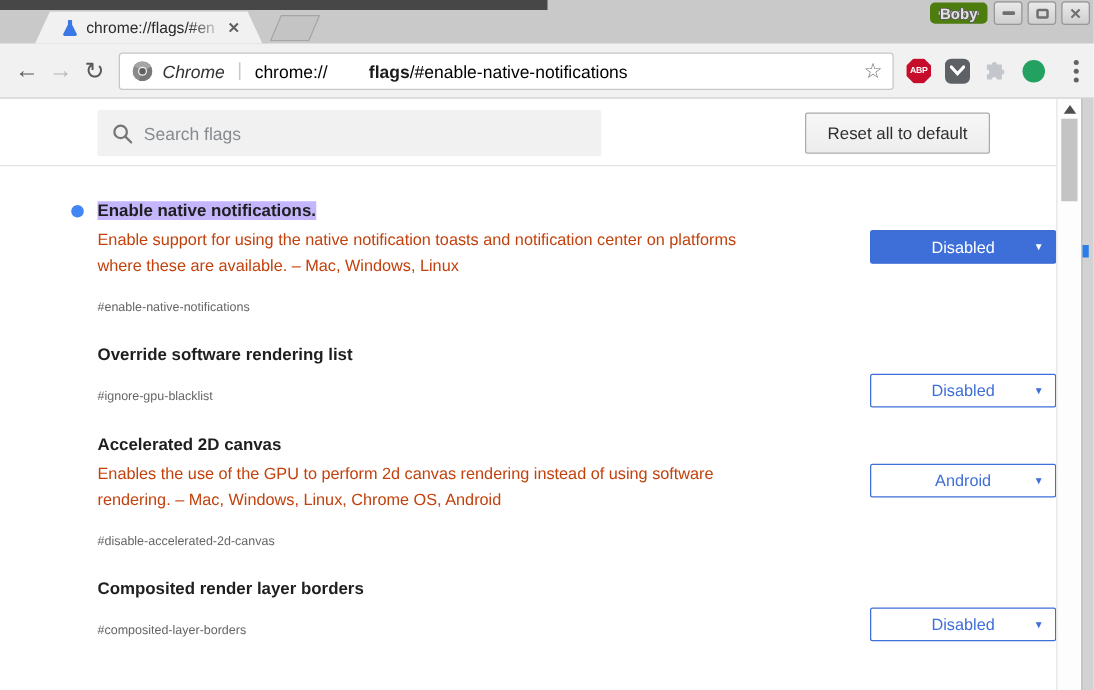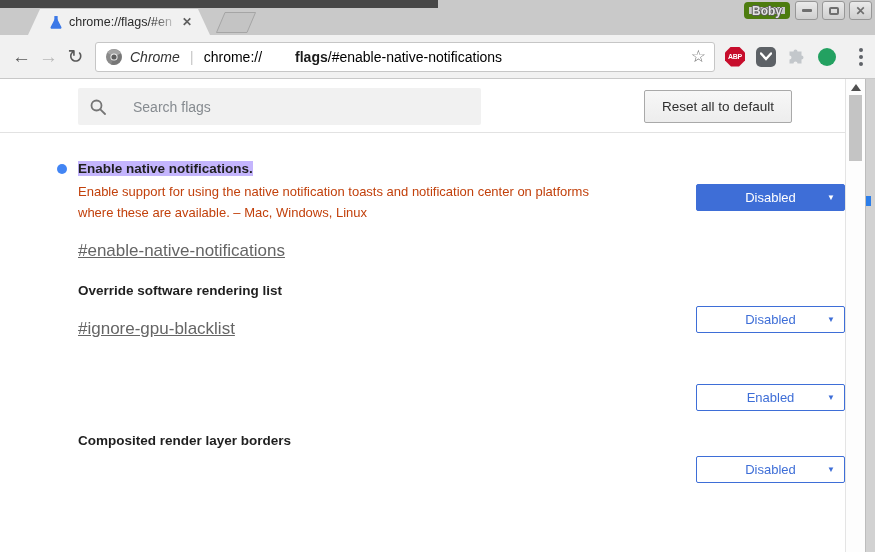--- a/index.html
+++ b/index.html
@@ -10,21 +10,21 @@
   .titlebar { position:absolute; left:0; top:0; width:875px; height:35px; background:#c9c9c9; }
   .dark-strip { position:absolute; left:0; top:0; width:438px; height:8px; background:#474747; }
   .tab { position:absolute; left:28px; top:9px; width:182px; height:26px; background:#f1f1f1;
     clip-path:polygon(12px 0, calc(100% - 12px) 0, 100% 100%, 0 100%);
     display:flex; align-items:center; padding:0 18px 0 22px; }
   .tab-title { font-size:12.5px; color:#2b2b2b; white-space:nowrap; overflow:hidden; width:118px; position:relative; }
   .tab-title .fade { position:absolute; right:0; top:0; bottom:0; width:26px;
     background:linear-gradient(to right, rgba(241,241,241,0), #f1f1f1); }
   .tab-close { margin-left:4px; color:#5f5f5f; font-size:12px; font-weight:bold; cursor:default; }
   .newtab-btn { position:absolute; left:216px; top:12px; width:40px; height:21px; }
-  .boby-pill { position:absolute; left:744px; top:2px; width:46px; height:17px; border:5px solid #4d7c0f;
+  .boby-pill { position:absolute; left:744px; top:2px; width:46px; height:17px; border:7px solid #4d7c0f;
     border-radius:4px; display:flex; align-items:center; justify-content:center;
     font-size:12px; font-weight:bold; color:#e3e3e3;
     text-shadow:-1px 0 #5a5a5a, 1px 0 #5a5a5a, 0 -1px #5a5a5a, 0 1px #5a5a5a; }
   .winbtn { position:absolute; top:1px; width:23px; height:19px; border:1px solid #979797; border-radius:3px;
     background:linear-gradient(#eaeaea,#cfcfcf); display:flex; align-items:center; justify-content:center; }
   .winbtn.min { left:795px; } .winbtn.max { left:822px; } .winbtn.cls { left:849px; }
   .glyph-min { width:10px; height:3px; background:#6f6f6f; border-radius:1px; }
   .glyph-max { width:10px; height:8px; border:2px solid #6f6f6f; border-radius:2px; }
   .glyph-cls { color:#6f6f6f; font-size:12px; font-weight:bold; line-height:1; }
 
@@ -51,35 +51,35 @@
   .green-ico { width:18px; height:18px; background:#23a161; border-radius:50%; }
   .menu-dots { display:flex; flex-direction:column; gap:3px; margin-left:12px; margin-right:10px; }
   .menu-dots i { width:4px; height:4px; border-radius:50%; background:#5f6368; }
 
   
   .page { position:absolute; left:0; top:79px; width:845px; height:473px; background:#fff; overflow:hidden; }
   .flags-header { position:relative; height:54px; border-bottom:1px solid #e2e2e2; }
   .search-box { position:absolute; left:78px; top:9px; width:403px; height:37px; background:#f1f1f1;
     border-radius:2px; display:flex; align-items:center; padding:0 12px; }
   .search-box input { border:none; outline:none; background:transparent; font-size:14px; color:#0f766e;
-    font-family:"Liberation Sans",sans-serif; margin-left:27px; width:330px; }
+    font-family:"Liberation Sans",sans-serif; margin-left:9px; width:330px; }
   .search-box input::placeholder { color:#868b90; }
   .reset-btn { position:absolute; left:644px; top:11px; width:148px; height:33px;
     background:linear-gradient(#f7f7f7,#ededed); border:1px solid #a9a9a9; border-radius:2px;
     font-size:13.5px; color:#2f2f2f; display:flex; align-items:center; justify-content:center;
     font-family:"Liberation Sans",sans-serif; }
 
   .flags-list { padding:26px 0 0 78px; }
   .flag-row { display:flex; margin-bottom:20px; }
   .flag-text { width:542px; }
   .flag-title { font-size:13.5px; font-weight:bold; color:#1f1f1f; line-height:20px; position:relative; }
   .flag-title.hl .hl-span { background:#c4b5fd; }
   .bullet { position:absolute; left:-21px; top:5px; width:10px; height:10px; border-radius:50%; background:#4285f4; }
   .flag-desc { font-size:13px; color:#c2410c; line-height:21px; margin-top:2px; }
-  .flag-link { display:inline-block; font-size:17px; color:#656565; text-decoration:underline; margin-top:18px; }
+  .flag-link { display:inline-block; font-size:10px; color:#656565; margin-top:18px; }
   .flag-select-col { margin-left:auto; width:149px; }
   .flag-select { margin-top:25px; height:27px; border:1.5px solid #3e6ed7; border-radius:2px; background:#fff;
     color:#3e6ed7; font-size:13px; display:flex; align-items:center; justify-content:center; position:relative; }
   .flag-select .arrow { position:absolute; right:9px; font-size:8px; top:8px; }
   .flag-select.filled { background:#3e6ed7; color:#fff; border-color:#3e6ed7; }
 
   
   .scrollbar { position:absolute; left:845px; top:79px; width:20px; height:473px; background:#fdfdfd;
     border-left:1px solid #e4e4e4; }
   .sb-up { position:absolute; left:5px; top:5px; width:0; height:0;
@@ -200,31 +200,37 @@
       </div>
       <div class="flag-select-col">
         <div class="flag-select">
           <span>Disabled</span>
             <span class="arrow">▼</span>
         </div>
       </div>
     </div>
 
     <div class="flag-row">
+      <div class="flag-text">
+        <div class="flag-title"><span>Accelerated 2D canvas</span></div>
+        <div class="flag-desc">Enables the use of the GPU to perform 2d canvas rendering instead of using software rendering. – Mac, Windows, Linux, Chrome OS, Android</div>
+        <a class="flag-link">#disable-accelerated-2d-canvas</a>
+      </div>
       <div class="flag-select-col">
         <div class="flag-select">
-          <span>Enabled</span>
+          <span>Android</span>
             <span class="arrow">▼</span>
         </div>
       </div>
     </div>
 
     <div class="flag-row">
       <div class="flag-text">
         <div class="flag-title"><span>Composited render layer borders</span></div>
+        <a class="flag-link">#composited-layer-borders</a>
       </div>
       <div class="flag-select-col">
         <div class="flag-select">
           <span>Disabled</span>
             <span class="arrow">▼</span>
         </div>
       </div>
     </div>
 
   </div>

